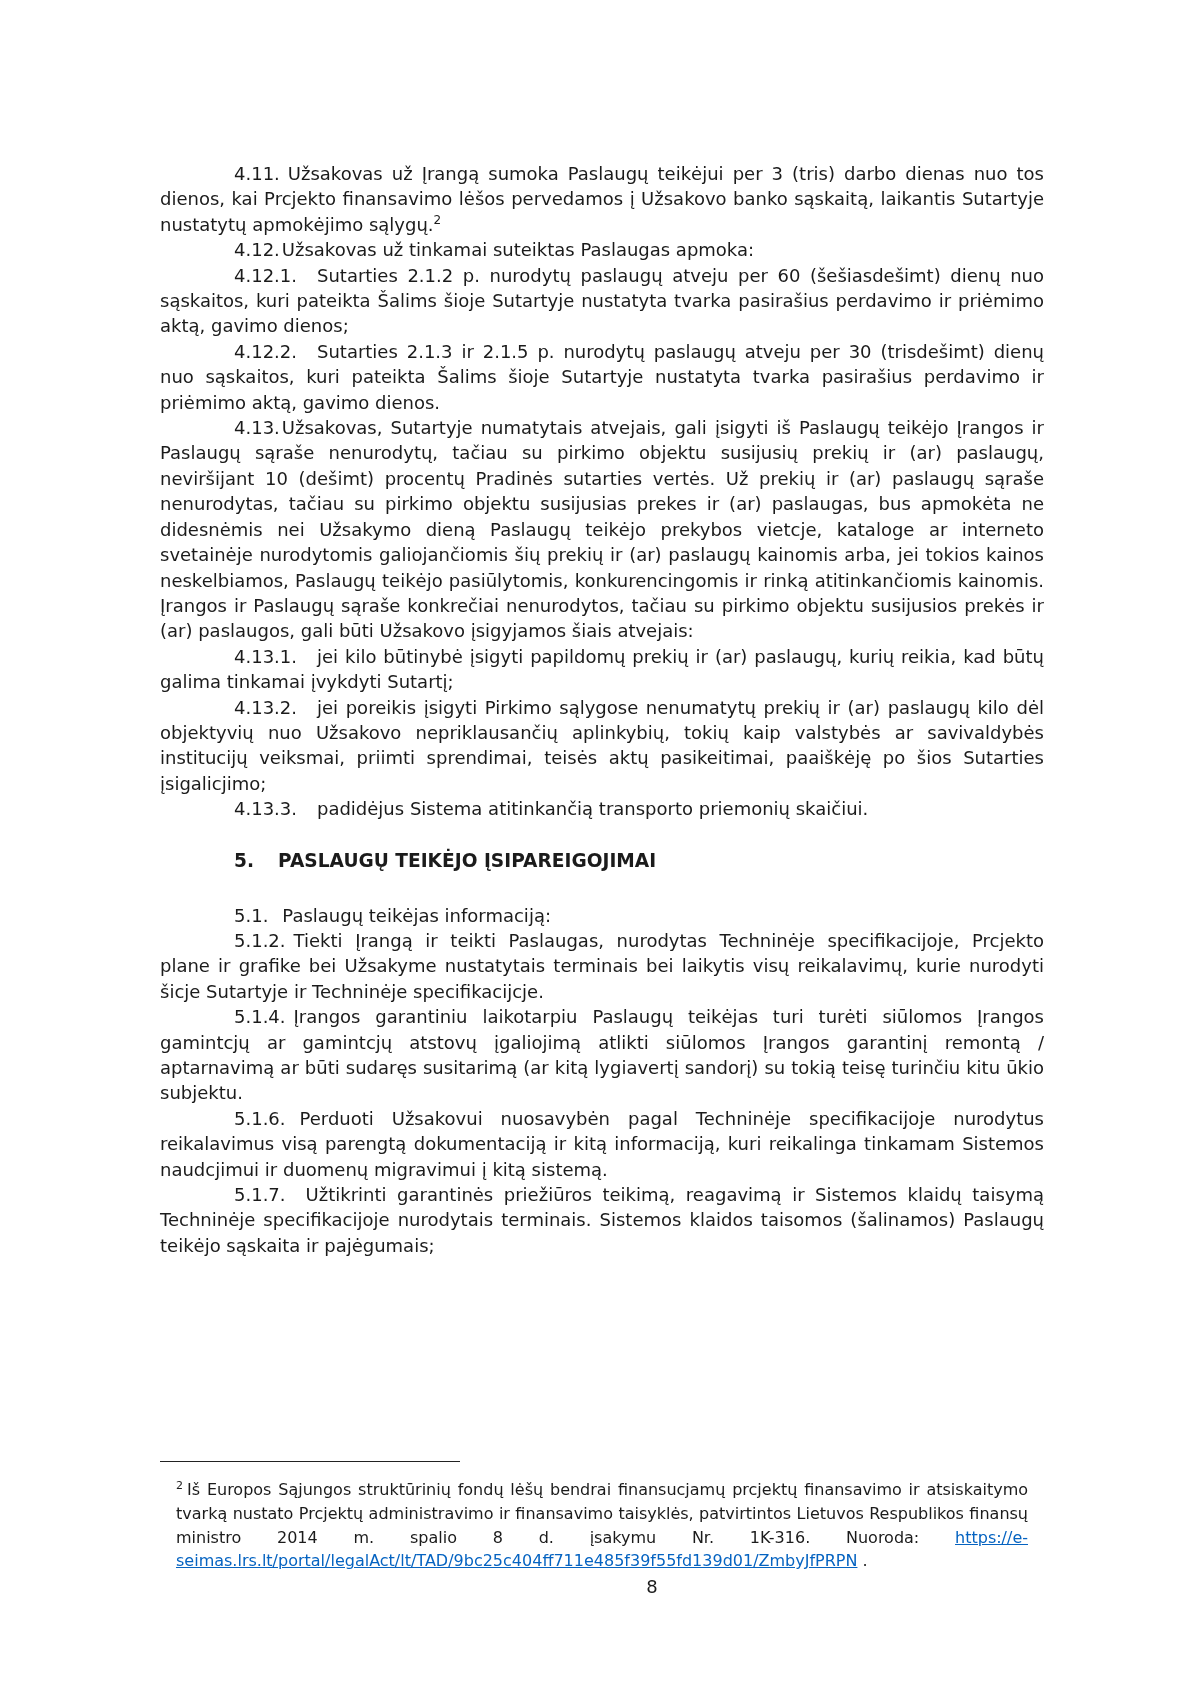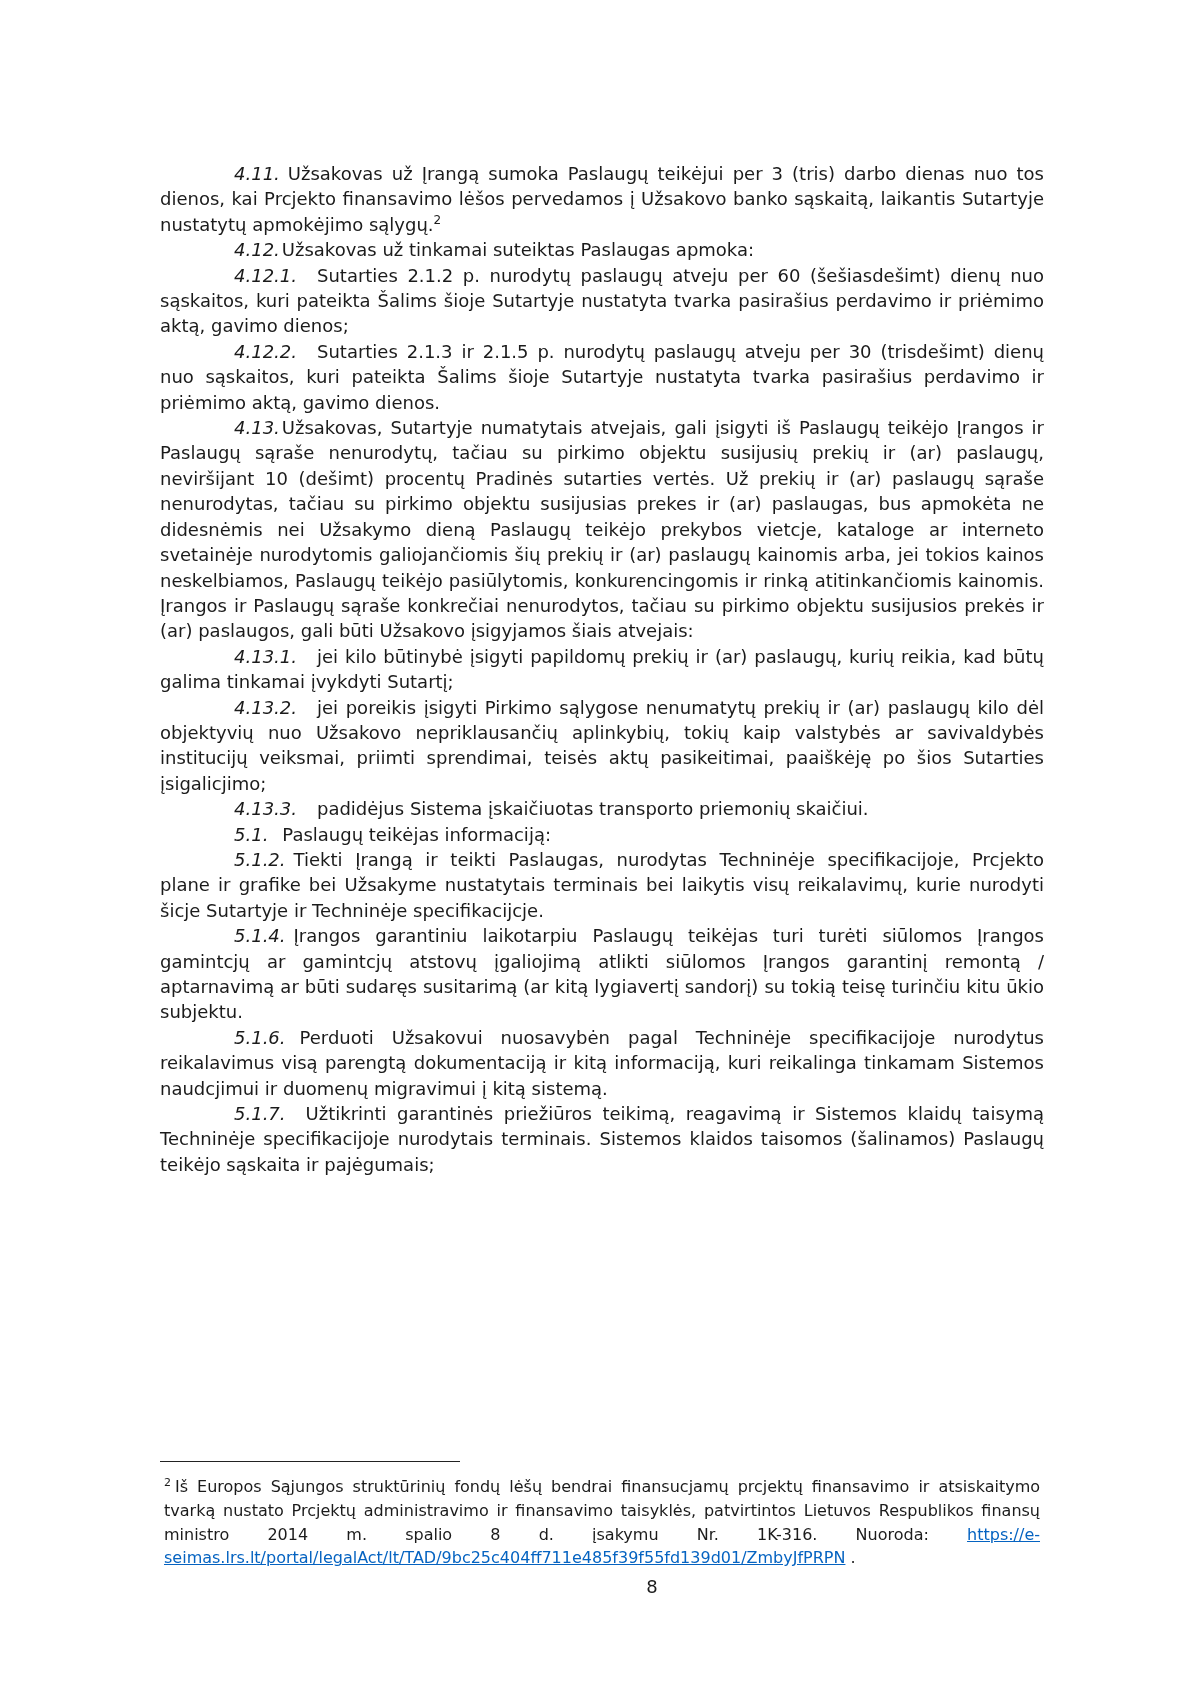--- a/index.html
+++ b/index.html
@@ -15,21 +15,21 @@
   .content{
     position:absolute;left:160px;top:161px;width:884px;
   }
   p.para{
     margin:0;
     text-align:justify;
     text-indent:74px;
     font-size:18px;
     line-height:25.4px;
   }
-  .num{white-space:nowrap;font-style:italic;}
+  .num{white-space:nowrap;}
   .gap-xs{margin-right:2px;margin-top:13px;}
   .gap-s{margin-right:8px;}
   .gap-m{margin-right:14px;}
   .gap-l{margin-right:20px;}
   p.heading{
     margin:26px 0 30px 0;
     text-indent:74px;
     font-size:18.6px;
     line-height:25px;
     font-weight:bold;
@@ -42,21 +42,21 @@
   }
   .fn-rule{
     width:300px;height:0;
     border-top:1.6px solid #222222;
     margin:0 0 13px 0;
   }
   .fn-text{
     font-size:16px;
     line-height:23.8px;
     text-align:justify;
-    margin:4px;
+    margin:16px;
   }
   .fn-text sup{font-size:11px;line-height:0;margin-right:4px;}
   a.link{color:#0563c1;text-decoration:underline;cursor:pointer;}
   .page-number{
     position:absolute;top:1576px;left:652px;
     transform:translateX(-50%);
     font-size:18px;line-height:22px;
   }
 </style>
 </head>
@@ -73,22 +73,23 @@
     <p class="para"><span class="num gap-l">4.12.1.</span><span>Sutarties 2.1.2 p. nurodytų paslaugų atveju per 60 (šešiasdešimt) dienų nuo sąskaitos, kuri pateikta Šalims šioje Sutartyje nustatyta tvarka pasirašius perdavimo ir priėmimo aktą, gavimo dienos;</span></p>
 
     <p class="para"><span class="num gap-l">4.12.2.</span><span>Sutarties 2.1.3 ir 2.1.5 p. nurodytų paslaugų atveju per 30 (trisdešimt) dienų nuo sąskaitos, kuri pateikta Šalims šioje Sutartyje nustatyta tvarka pasirašius perdavimo ir priėmimo aktą, gavimo dienos.</span></p>
 
     <p class="para"><span class="num gap-xs">4.13.</span><span>Užsakovas, Sutartyje numatytais atvejais, gali įsigyti iš Paslaugų teikėjo Įrangos ir Paslaugų sąraše nenurodytų, tačiau su pirkimo objektu susijusių prekių ir (ar) paslaugų, neviršijant 10 (dešimt) procentų Pradinės sutarties vertės. Už prekių ir (ar) paslaugų sąraše nenurodytas, tačiau su pirkimo objektu susijusias prekes ir (ar) paslaugas, bus apmokėta ne didesnėmis nei Užsakymo dieną Paslaugų teikėjo prekybos vietcje, kataloge ar interneto svetainėje nurodytomis galiojančiomis šių prekių ir (ar) paslaugų kainomis arba, jei tokios kainos neskelbiamos, Paslaugų teikėjo pasiūlytomis, konkurencingomis ir rinką atitinkančiomis kainomis. Įrangos ir Paslaugų sąraše konkrečiai nenurodytos, tačiau su pirkimo objektu susijusios prekės ir (ar) paslaugos, gali būti Užsakovo įsigyjamos šiais atvejais:</span></p>
 
     <p class="para"><span class="num gap-l">4.13.1.</span><span>jei kilo būtinybė įsigyti papildomų prekių ir (ar) paslaugų, kurių reikia, kad būtų galima tinkamai įvykdyti Sutartį;</span></p>
 
     <p class="para"><span class="num gap-l">4.13.2.</span><span>jei poreikis įsigyti Pirkimo sąlygose nenumatytų prekių ir (ar) paslaugų kilo dėl objektyvių nuo Užsakovo nepriklausančių aplinkybių, tokių kaip valstybės ar savivaldybės institucijų veiksmai, priimti sprendimai, teisės aktų pasikeitimai, paaiškėję po šios Sutarties įsigalicjimo;</span></p>
 
-    <p class="para"><span class="num gap-l">4.13.3.</span><span>padidėjus Sistema įskaičiuotas transporto priemonių skaičiui.</span></p>
+    <p class="para"><span class="num gap-l">4.13.3.</span><span>padidėjus Sistema atitinkančią transporto priemonių skaičiui.</span></p>
 
+    <p class="heading"><span class="hnum">5.</span><span>PASLAUGŲ TEIKĖJO ĮSIPAREIGOJIMAI</span></p>
 
     <p class="para"><span class="num gap-m">5.1.</span><span>Paslaugų teikėjas informaciją:</span></p>
 
 
     <p class="para"><span class="num gap-s">5.1.2.</span><span>Tiekti Įrangą ir teikti Paslaugas, nurodytas Techninėje specifikacijoje, Prcjekto plane ir grafike bei Užsakyme nustatytais terminais bei laikytis visų reikalavimų, kurie nurodyti šicje Sutartyje ir Techninėje specifikacijcje.</span></p>
 
 
     <p class="para"><span class="num gap-s">5.1.4.</span><span>Įrangos garantiniu laikotarpiu Paslaugų teikėjas turi turėti siūlomos Įrangos gamintcjų ar gamintcjų atstovų įgaliojimą atlikti siūlomos Įrangos garantinį remontą / aptarnavimą ar būti sudaręs susitarimą (ar kitą lygiavertį sandorį) su tokią teisę turinčiu kitu ūkio subjektu.</span></p>
 
 

